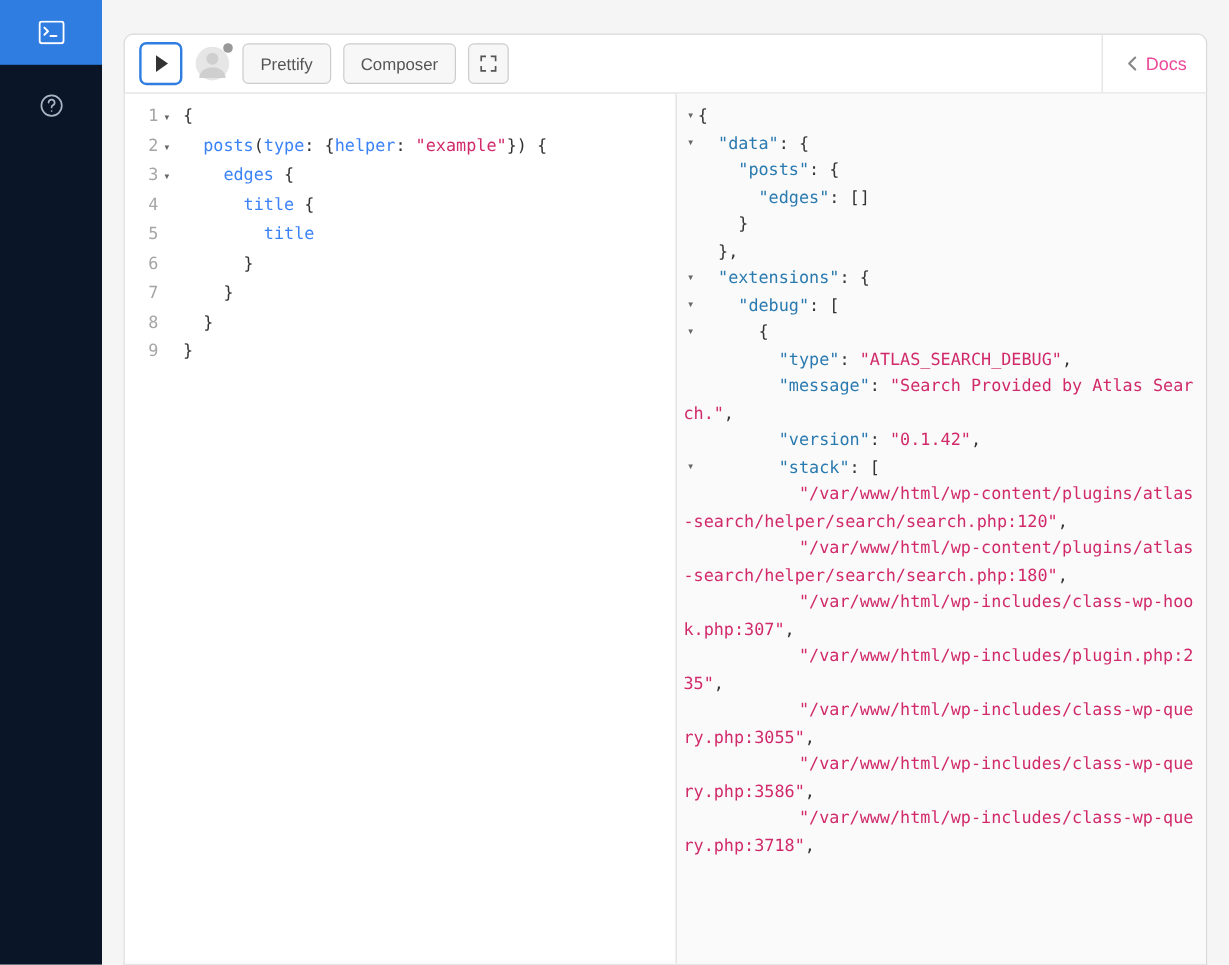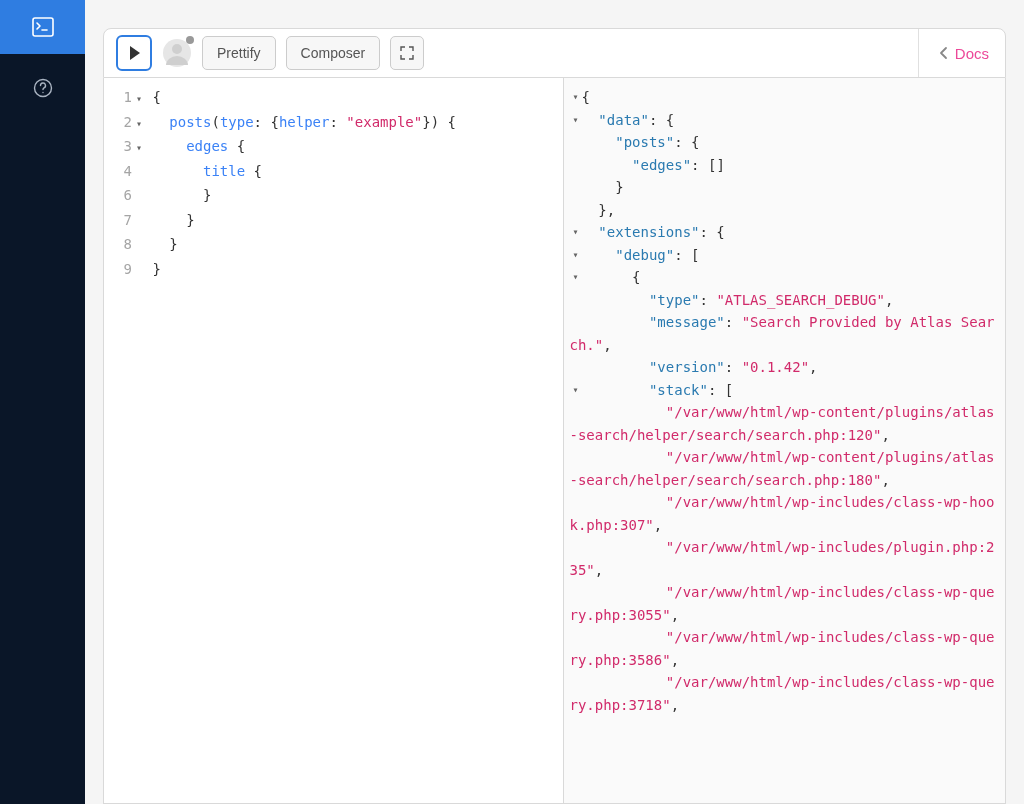--- a/index.html
+++ b/index.html
@@ -224,20 +224,21 @@
       <span>Docs</span>
     </div>
   </div>
 
   <div class="editor-area">
     <div class="pane query" id="query-pane">
         <div class="code-line"><span class="gutter">1</span><span class="fold">▾</span> <span class="p">{</span></div>
         <div class="code-line"><span class="gutter">2</span><span class="fold">▾</span>   <span class="attr">posts</span><span class="p">(</span><span class="attr">type</span><span class="p">: {</span><span class="attr">helper</span><span class="p">: </span><span class="str">"example"</span><span class="p">}) {</span></div>
         <div class="code-line"><span class="gutter">3</span><span class="fold">▾</span>     <span class="attr">edges</span> <span class="p">{</span></div>
         <div class="code-line"><span class="gutter">4</span><span class="fold"> </span>       <span class="attr">title</span> <span class="p">{</span></div>
+        <div class="code-line"><span class="gutter">5</span><span class="fold"> </span>         <span class="attr">title</span></div>
         <div class="code-line"><span class="gutter">6</span><span class="fold"> </span>       <span class="p">}</span></div>
         <div class="code-line"><span class="gutter">7</span><span class="fold"> </span>     <span class="p">}</span></div>
         <div class="code-line"><span class="gutter">8</span><span class="fold"> </span>   <span class="p">}</span></div>
         <div class="code-line"><span class="gutter">9</span><span class="fold"> </span> <span class="p">}</span></div>
       </div>
     <div class="pane result" id="result-pane"><div class="result-line"><span class="fold-r">▾</span><span class="p">{</span></div><div class="result-line"><span class="fold-r">▾</span>  <span class="key">"data"</span><span class="p">: {</span></div><div class="result-line"><span class="fold-r"> </span>    <span class="key">"posts"</span><span class="p">: {</span></div><div class="result-line"><span class="fold-r"> </span>      <span class="key">"edges"</span><span class="p">: []</span></div><div class="result-line"><span class="fold-r"> </span>    <span class="p">}</span></div><div class="result-line"><span class="fold-r"> </span>  <span class="p">},</span></div><div class="result-line"><span class="fold-r">▾</span>  <span class="key">"extensions"</span><span class="p">: {</span></div><div class="result-line"><span class="fold-r">▾</span>    <span class="key">"debug"</span><span class="p">: [</span></div><div class="result-line"><span class="fold-r">▾</span>      <span class="p">{</span></div><div class="result-line"><span class="fold-r"> </span>        <span class="key">"type"</span><span class="p">: </span><span class="val-str">"ATLAS_SEARCH_DEBUG"</span><span class="p">,</span></div><div class="result-line"><span class="fold-r"> </span>        <span class="key">"message"</span><span class="p">: </span><span class="val-str">"Search Provided by Atlas Search."</span><span class="p">,</span></div><div class="result-line"><span class="fold-r"> </span>        <span class="key">"version"</span><span class="p">: </span><span class="val-str">"0.1.42"</span><span class="p">,</span></div><div class="result-line"><span class="fold-r">▾</span>        <span class="key">"stack"</span><span class="p">: [</span></div><div class="result-line"><span class="fold-r"> </span>          <span class="val-str">"/var/www/html/wp-content/plugins/atlas-search/helper/search/search.php:120"</span><span class="p">,</span></div><div class="result-line"><span class="fold-r"> </span>          <span class="val-str">"/var/www/html/wp-content/plugins/atlas-search/helper/search/search.php:180"</span><span class="p">,</span></div><div class="result-line"><span class="fold-r"> </span>          <span class="val-str">"/var/www/html/wp-includes/class-wp-hook.php:307"</span><span class="p">,</span></div><div class="result-line"><span class="fold-r"> </span>          <span class="val-str">"/var/www/html/wp-includes/plugin.php:235"</span><span class="p">,</span></div><div class="result-line"><span class="fold-r"> </span>          <span class="val-str">"/var/www/html/wp-includes/class-wp-query.php:3055"</span><span class="p">,</span></div><div class="result-line"><span class="fold-r"> </span>          <span class="val-str">"/var/www/html/wp-includes/class-wp-query.php:3586"</span><span class="p">,</span></div><div class="result-line"><span class="fold-r"> </span>          <span class="val-str">"/var/www/html/wp-includes/class-wp-query.php:3718"</span><span class="p">,</span></div></div>
   </div>
 </div>
 
 </body></html>

